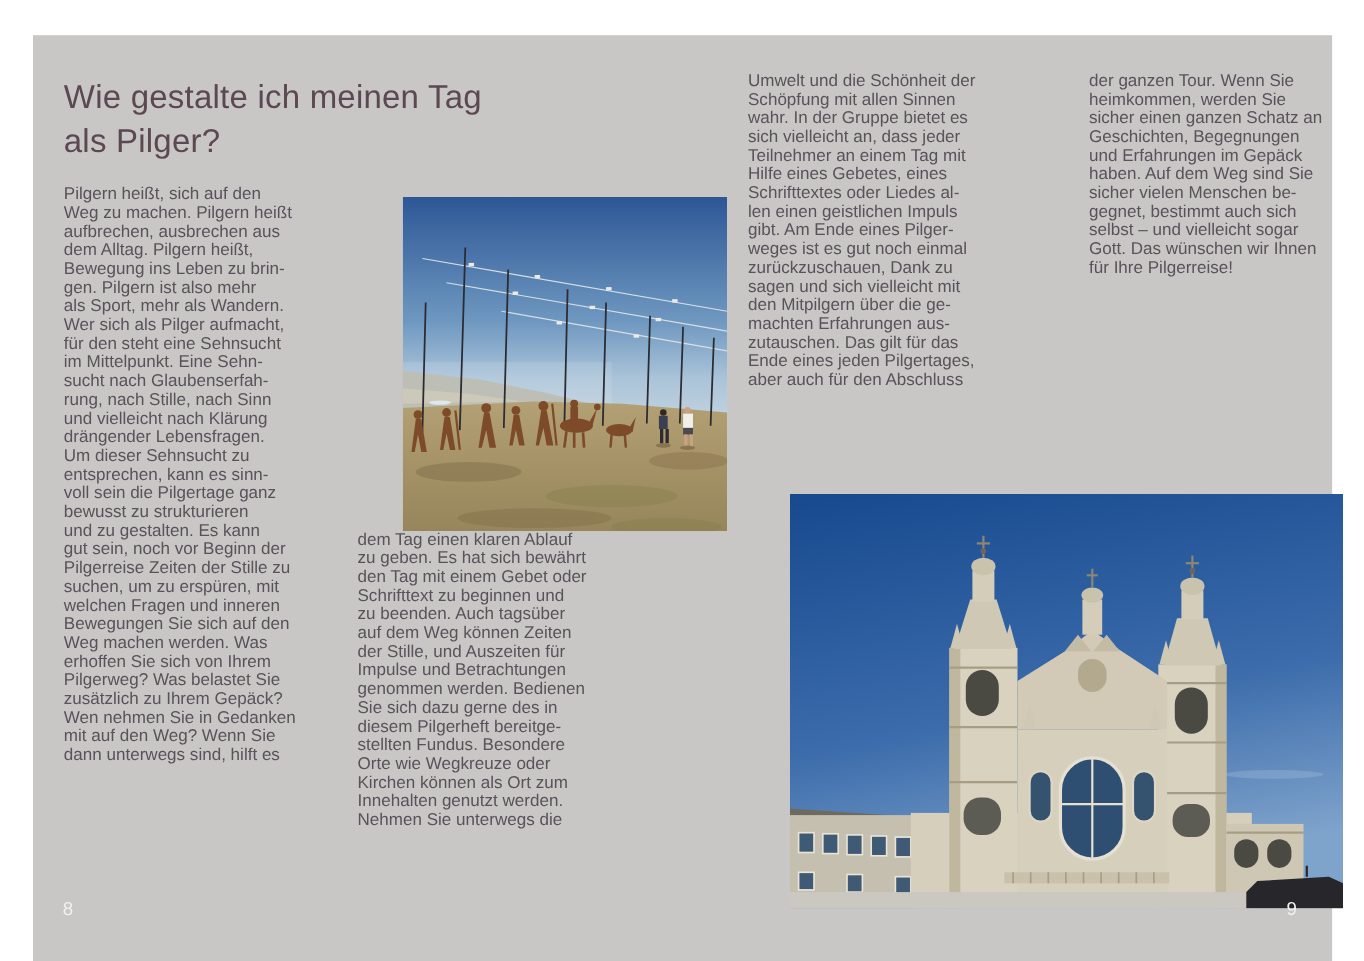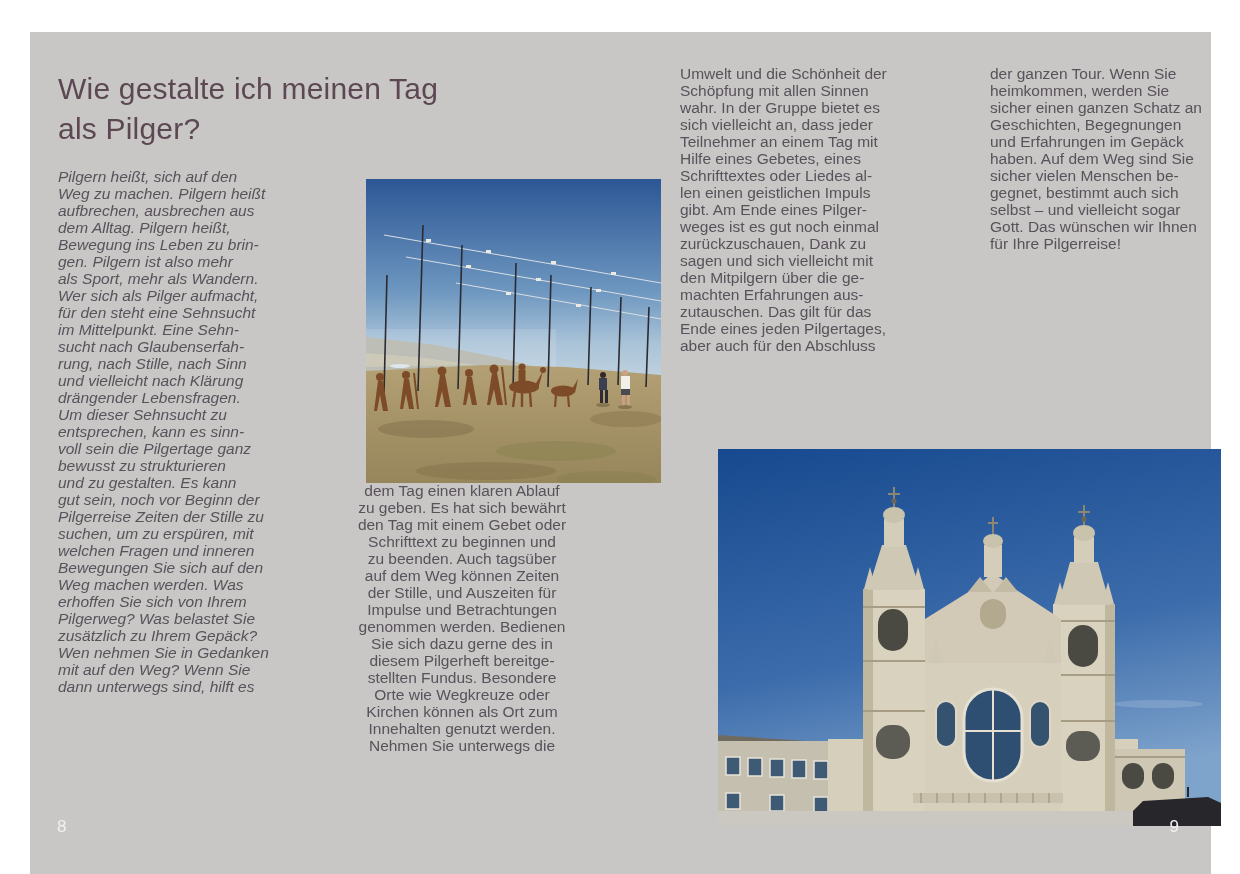--- a/index.html
+++ b/index.html
@@ -14,22 +14,22 @@
   .title{
     position:absolute;left:28px;top:17px;
     font-size:30px;line-height:40px;color:#5c4852;
     white-space:pre-line;font-weight:400;letter-spacing:.2px;
   }
   .col{
     position:absolute;width:274px;
     font-size:15.5px;line-height:17px;color:#58525a;
     white-space:pre-line;
   }
-  .col1{left:28px;top:136px;font-style:italic;}
-  .col2{left:295px;top:450px;text-align:center;}
+  .col1{left:28px;top:136px;}
+  .col2{left:295px;top:450px;}
   .col3{left:650px;top:33px;}
   .col4{left:916px;top:33px;margin-left:44px;}
   .photo{position:absolute;overflow:hidden;}
   .photo1{left:296px;top:131px;width:295px;height:304px;}
   .photo2{left:648px;top:401px;width:503px;height:377px;}
   .photo svg{display:block;width:100%;height:100%;}
   .pagenum{position:absolute;color:#f2f1ef;font-size:17px;line-height:17px;}
   .pagenum-left{left:27px;top:786px;}
   .pagenum-right{right:32px;top:786px;}
 </style>

